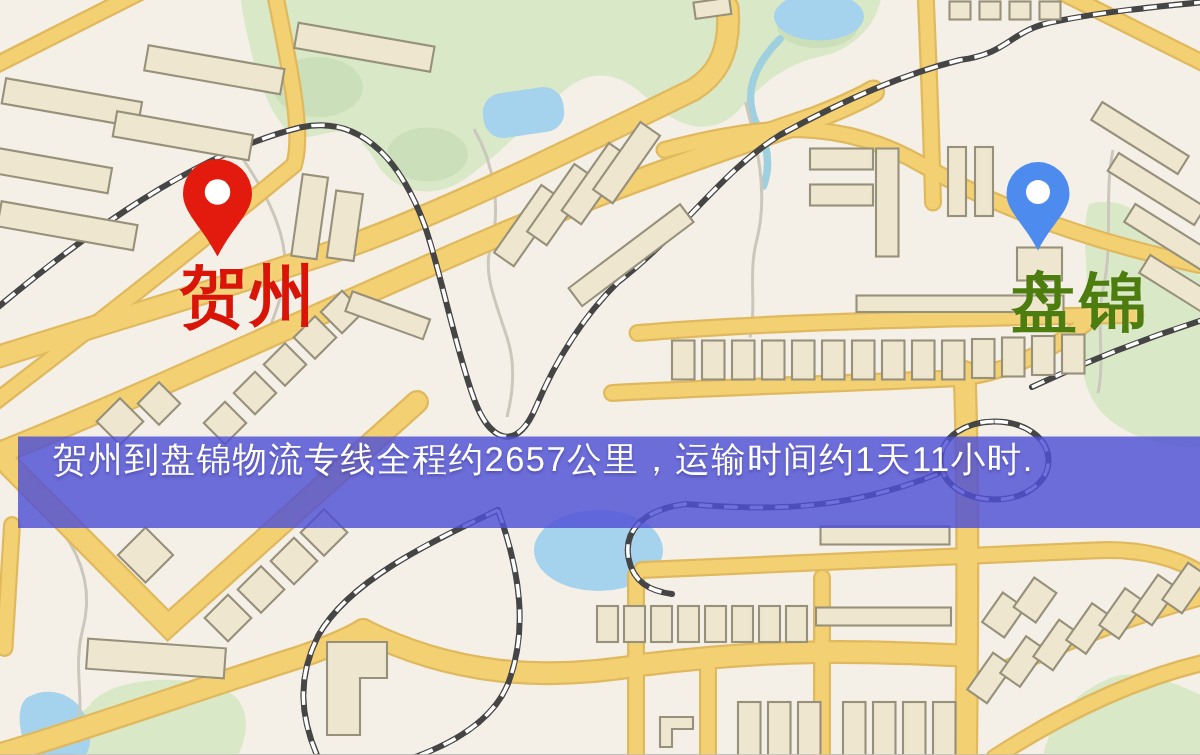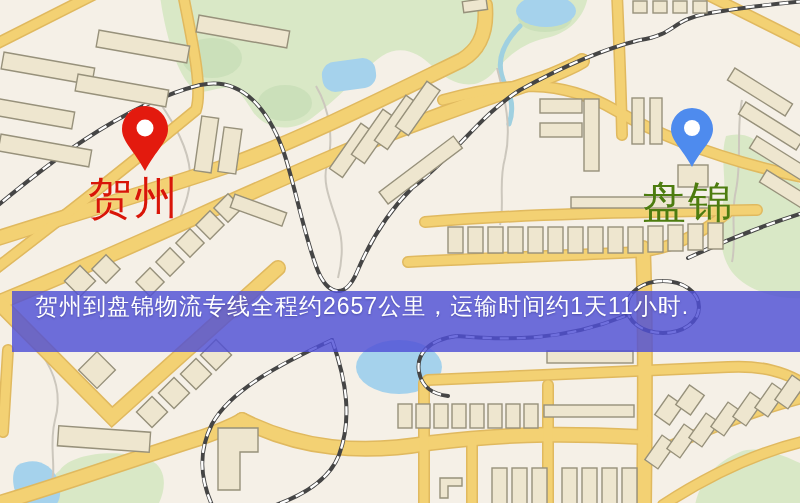--- a/index.html
+++ b/index.html
@@ -4,23 +4,23 @@
 <style>
   html,body{margin:0;padding:0;background:#888;}
   .stage{position:relative;width:800px;height:503px;overflow:hidden;
          font-family:"Liberation Sans","DejaVu Sans",sans-serif;background:#f5f0e7;}
   .stage svg{position:absolute;left:0;top:0;}
   .route-banner{position:absolute;left:12px;top:291px;width:100%;height:61px;
       background:rgba(79,79,213,0.82);display:flex;
       box-sizing:border-box;padding-left:23px;z-index:5;}
   .route-banner span{color:#fff;font-size:23px;letter-spacing:1px;
       text-shadow:0 1px 2px rgba(40,40,120,.45);white-space:nowrap;}
-  .city-label{position:absolute;z-index:6;font-size:44px;font-weight:400;
+  .city-label{position:absolute;z-index:6;font-size:44px;font-weight:700;
       letter-spacing:2px;line-height:1;white-space:nowrap;
-      text-shadow:0 0 2px rgba(255,255,255,.35);}
+      text-shadow:0 0 2px rgba(255,255,255,.35);margin-left:32px;}
   .city-label.origin{left:88px;top:176px;color:#d91508;}
   .city-label.dest{left:642px;top:180px;color:#4d7c0f;}
   
   .road-c{fill:none;stroke:#e0b95f;stroke-linecap:round;}
   .road-f{fill:none;stroke:#f3d173;stroke-linecap:round;}
   .rail-b{fill:none;stroke:#454545;stroke-width:4;stroke-linecap:round;}
   .rail-d{fill:none;stroke:#ffffff;stroke-width:2.3;stroke-dasharray:9 8;stroke-linecap:butt;}
   .bld rect,.bld path{fill:#eee6cf;stroke:#97917b;stroke-width:1.4;}
   .green{fill:#d9e8c6;stroke:none;}
   .green2{fill:#cbe0ba;stroke:none;}

